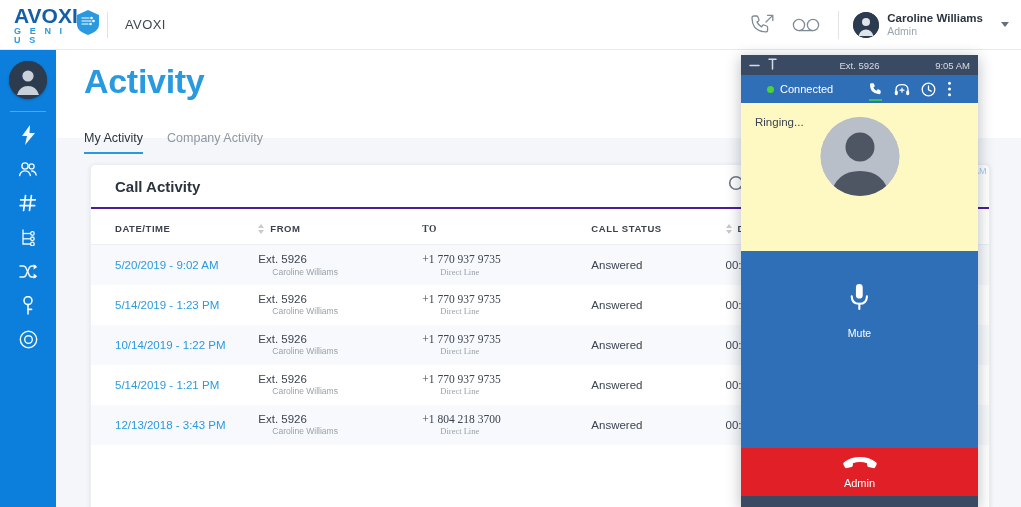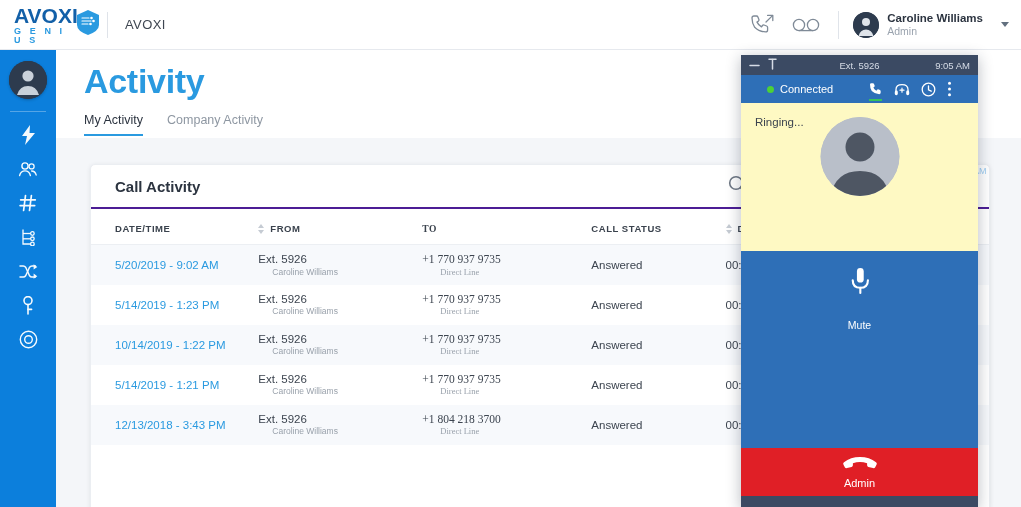--- a/index.html
+++ b/index.html
@@ -66,21 +66,21 @@
   }
   .side-item svg { opacity: .96; }
 
   
   .content { position: absolute; top: 50px; left: 56px; width: 965px; height: 457px; background: #f4f6f9; }
   .page-head { padding: 14px 12px 0 28px; background: #ffffff; height: 88px; width: 965px; }
   .page-title {
     font-size: 34px; font-weight: bold; color: #2a9ae0; letter-spacing: -.3px; line-height: 1.05;
   }
   .tabs { display: flex; gap: 24px; margin-top: 13px; }
-  .tab { font-size: 12.5px; color: #8e97a2; padding-bottom: 7px; cursor: pointer; }
+  .tab { font-size: 12.5px; color: #8e97a2; padding-bottom: 7px; cursor: pointer; margin-top: 18px; }
   .tab.active { color: #2c3440; border-bottom: 2.5px solid #2a9ae0; font-weight: normal; }
 
   
   .card-zone { padding: 26px 0 0 34px; }
   .card {
     width: 900px; background: #ffffff; border-radius: 5px;
     box-shadow: 0 1px 4px rgba(40,50,70,.10); border: 1px solid #ebeef2;
     min-height: 360px;
   }
   .card-head {
@@ -157,22 +157,22 @@
     position: absolute; left: 50%; top: 14px; transform: translateX(-50%);
     width: 79px; height: 79px; border-radius: 50%; background: #b9bfc9;
     overflow: hidden; display: flex; align-items: flex-end; justify-content: center;
   }
   .phone-num {
     position: absolute; left: 0; right: 0; top: 104px; text-align: center;
     font-size: 16.5px; color: #2a7fd4; letter-spacing: .2px;
   }
   .phone-mid { background: #2e6fb7; height: 197px; position: relative; }
   .mute-btn {
-    position: absolute; left: 50%; top: 16px; transform: translateX(-50%);
-    display: flex; flex-direction: column; align-items: flex-end; gap: 18px; cursor: pointer;
+    position: absolute; left: 50%; top: 32px; transform: translateX(-50%);
+    display: flex; flex-direction: column; align-items: flex-start; gap: 10px; cursor: pointer;
   }
   .mute-label { font-size: 10.5px; color: #ffffff; }
   .phone-cancel {
     height: 48px; background: #e01f26; display: flex; flex-direction: column;
     align-items: center; justify-content: center; gap: 2px; cursor: pointer;
   }
   .cancel-label { font-size: 11px; color: #ffffff; }
   .phone-foot { height: 11px; background: #3b4a63; }
 
   

